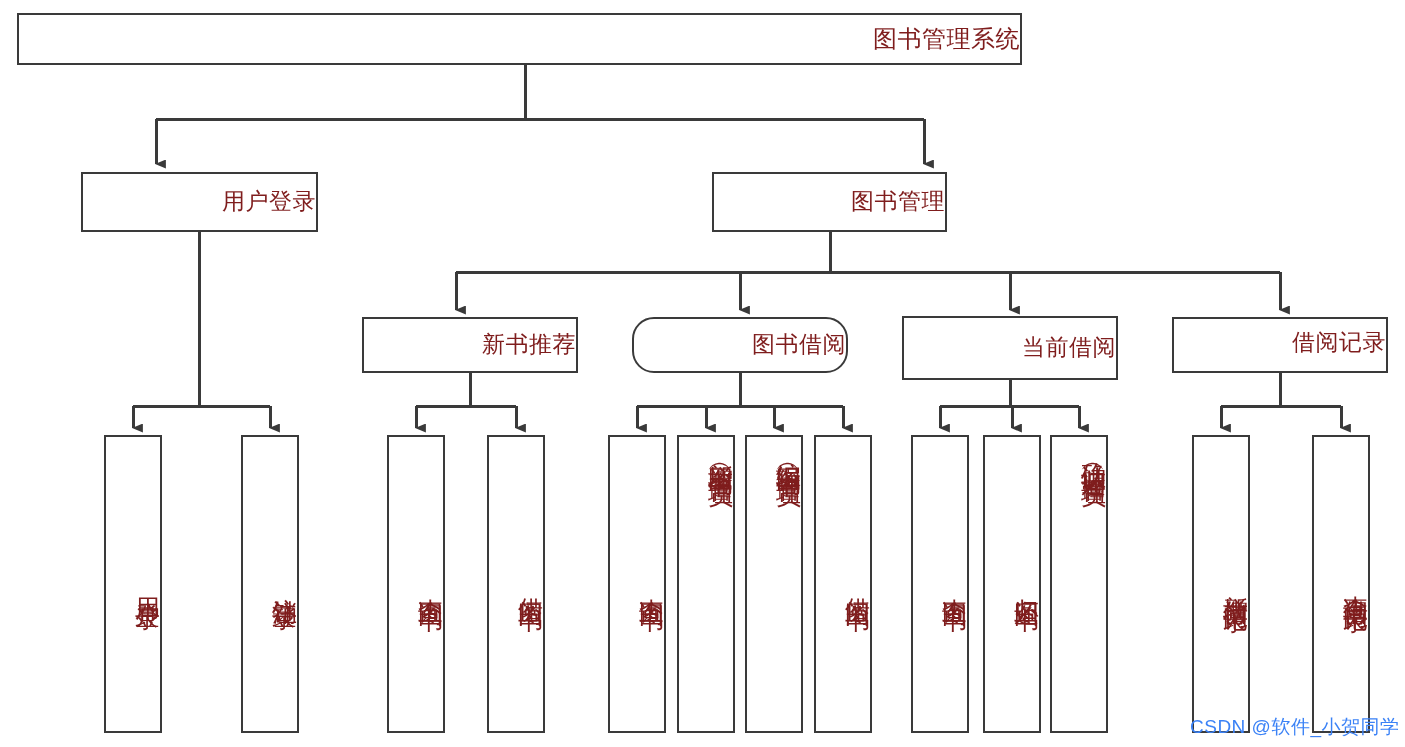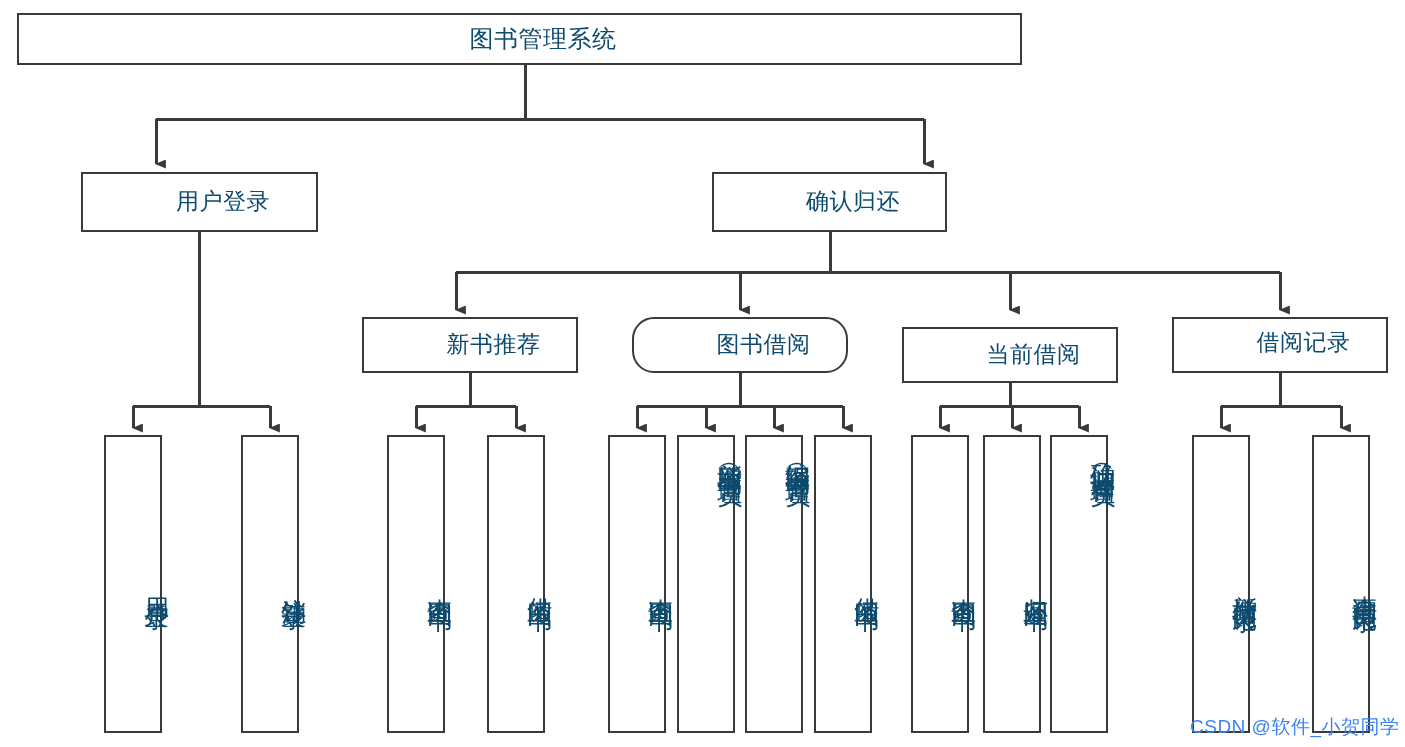--- a/index.html
+++ b/index.html
@@ -26,22 +26,22 @@
     height: 747px;
     pointer-events: none;
   }
   .node {
     position: absolute;
     box-sizing: border-box;
     background: #ffffff;
     border: 2.5px solid #3a3a3a;
     display: flex;
     align-items: center;
-    justify-content: center;
-    color: #0c4a6e;
+    justify-content: flex-end;
+    color: #7f1d1d;
     z-index: 2;
     padding-left: 47px;
   }
   .node .lbl {
     display: block;
     text-align: center;
     line-height: 1.18;
     letter-spacing: 0.5px;
   }
   .node.horiz .lbl {
@@ -140,32 +140,32 @@
 
   <div class="node horiz root" style="left:17px; top:13px; width:1005px; height:52px;">
     <span class="lbl">图书管理系统</span>
   </div>
 
   <div class="node horiz" style="left:81px; top:172px; width:237px; height:60px;">
     <span class="lbl">用户登录</span>
   </div>
 
   <div class="node horiz" style="left:712px; top:172px; width:235px; height:60px;">
-    <span class="lbl">确认归还</span>
+    <span class="lbl">图书管理</span>
   </div>
 
   <div class="node horiz" style="left:362px; top:317px; width:216px; height:56px;">
     <span class="lbl">新书推荐</span>
   </div>
 
   <div class="node horiz" style="left:632px; top:317px; width:216px; height:56px;border-radius:22px;">
     <span class="lbl">图书借阅</span>
   </div>
 
-  <div class="node horiz" style="left:902px; top:327px; width:216px; height:56px;">
+  <div class="node horiz" style="left:902px; top:316px; width:216px; height:64px;">
     <span class="lbl">当前借阅</span>
   </div>
 
   <div class="node horiz" style="left:1172px; top:317px; width:216px; height:56px;font-family:Liberation Mono, monospace;">
     <span class="lbl">借阅记录</span>
   </div>
 
   <div class="node vert mid-text" style="left:104px; top:435px; width:58px; height:298px;">
     <span class="lbl">用户登录</span>
   </div>

